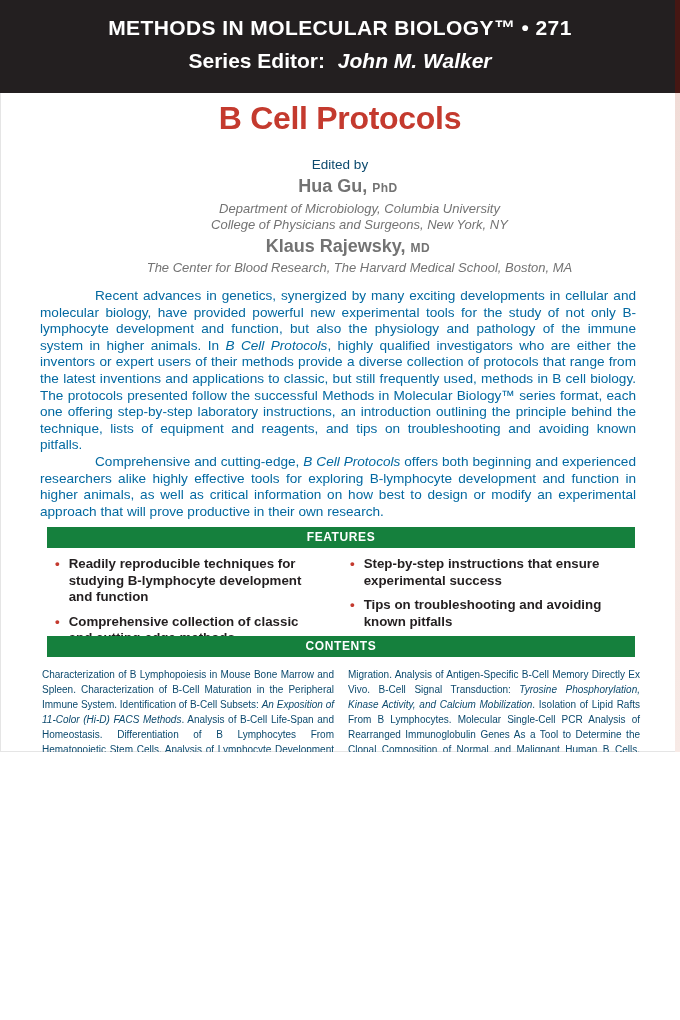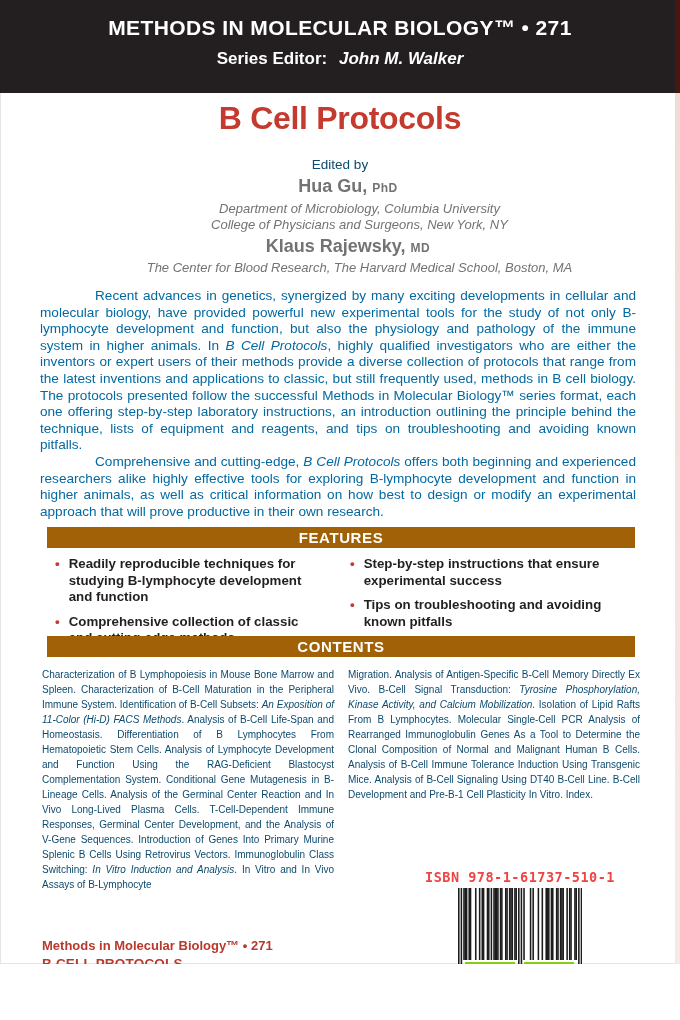--- a/index.html
+++ b/index.html
@@ -1,33 +1,33 @@
 <!DOCTYPE html>
 <html><head>
 <meta charset="utf-8">
 <style>
   html, body { margin: 0; padding: 0; background: #fff; }
   .cover {
     position: relative;
-    width: 680px; height: 964px;
+    width: 680px; height: 752px;
     background: #ffffff;
     font-family: "Liberation Sans", sans-serif;
     overflow: hidden;
     box-shadow: inset 0 0 0 1px rgba(0,0,0,0.10);
   }
 
   
   .banner {
     position: absolute; top: 0; left: 0; width: 100%; height: 93px;
     background: #231f20; color: #ffffff; text-align: center;
   }
   .banner-title {
     padding-top: 16px; font-size: 21px; font-weight: 700; letter-spacing: 0.4px;
   }
-  .banner-editor { margin-top: 9px; font-size: 17px; font-weight: 700; }
+  .banner-editor { margin-top: 9px; font-size: 21px; font-weight: 700; }
   .banner-editor .ed-name { font-style: italic; margin-left: 7px; }
 
   
   .book-title {
     position: absolute; top: 100px; left: 0; width: 100%;
     margin: 0; text-align: center;
     font-size: 32px; font-weight: 700; color: #c43a2e; letter-spacing: -0.3px;
   }
   .edited-by {
     position: absolute; top: 157px; width: 100%; text-align: center;
@@ -45,22 +45,22 @@
   
   .description {
     position: absolute; top: 288px; left: 40px; width: 596px;
     font-size: 13.6px; line-height: 16.6px; text-align: justify; color: #0369a1;
   }
   .description p { margin: 0; text-indent: 55px; }
 
   
   .bar {
     position: absolute; left: 47px; width: 588px; height: 21px;
-    background: #a16207; color: #ffffff;
-    font-size: 15px; font-weight: 700; letter-spacing: 0.6px;
+    background: #15803d; color: #ffffff;
+    font-size: 12px; font-weight: 700; letter-spacing: 0.6px;
     line-height: 21px; text-align: center;
   }
   .features-bar { top: 527px; }
   .contents-bar { top: 636px; }
 
   
   .features-cols { position: absolute; top: 556px; left: 55px; width: 582px; display: flex; }
   .fcol { width: 50%; box-sizing: border-box; }
   .fcol-left  { padding-right: 26px; }
   .fcol-right { padding-left: 4px; padding-right: 10px; }

